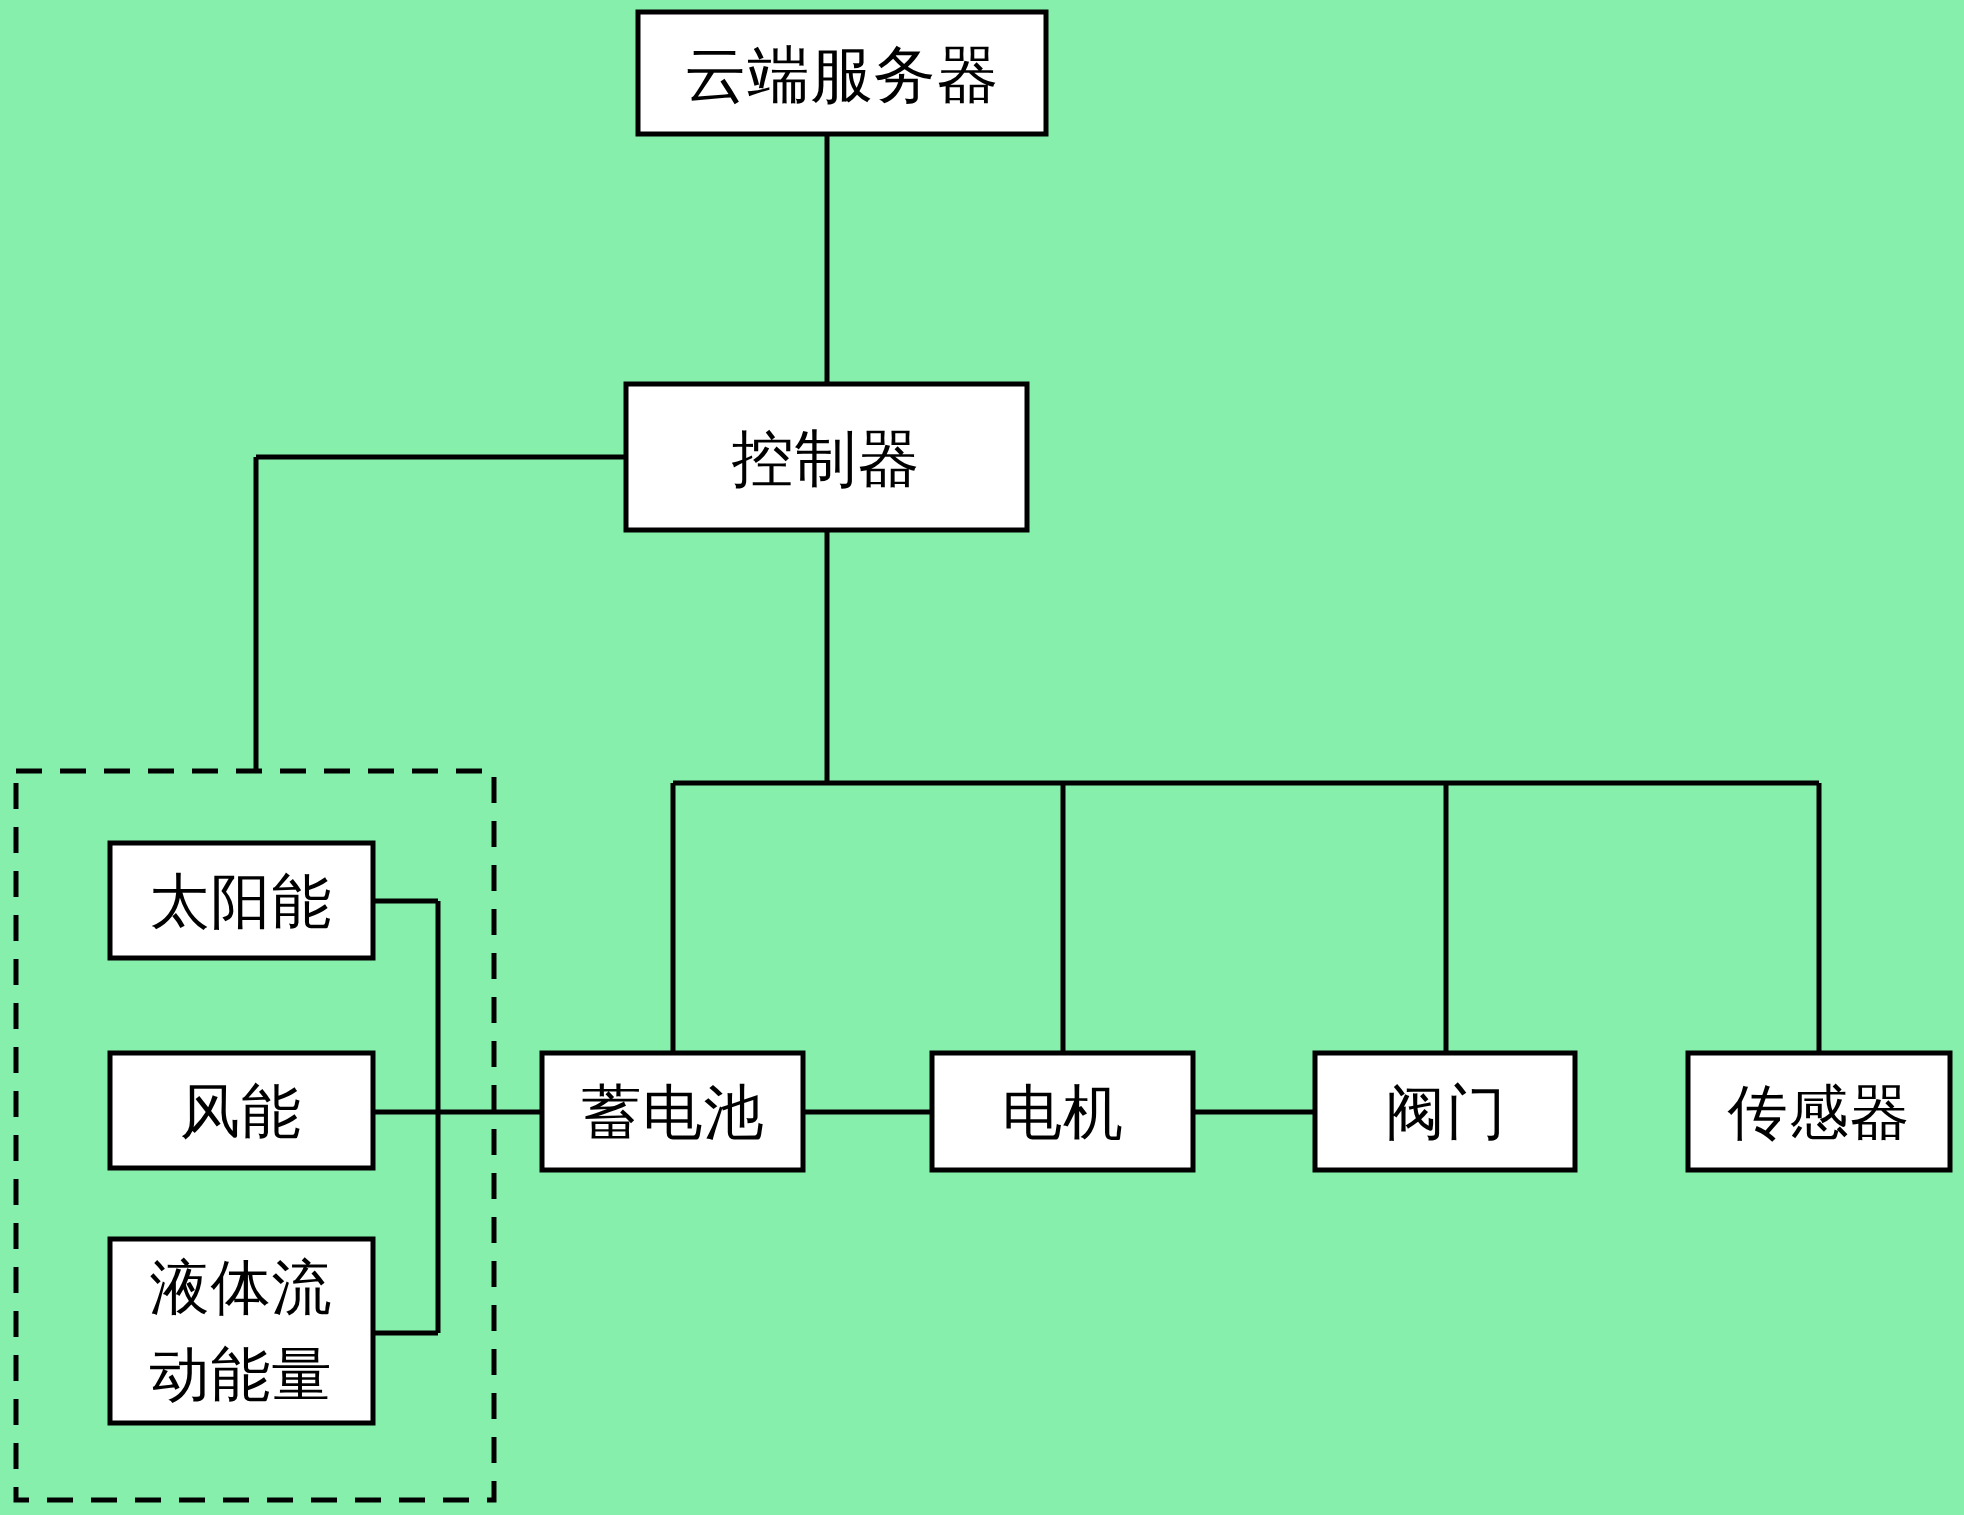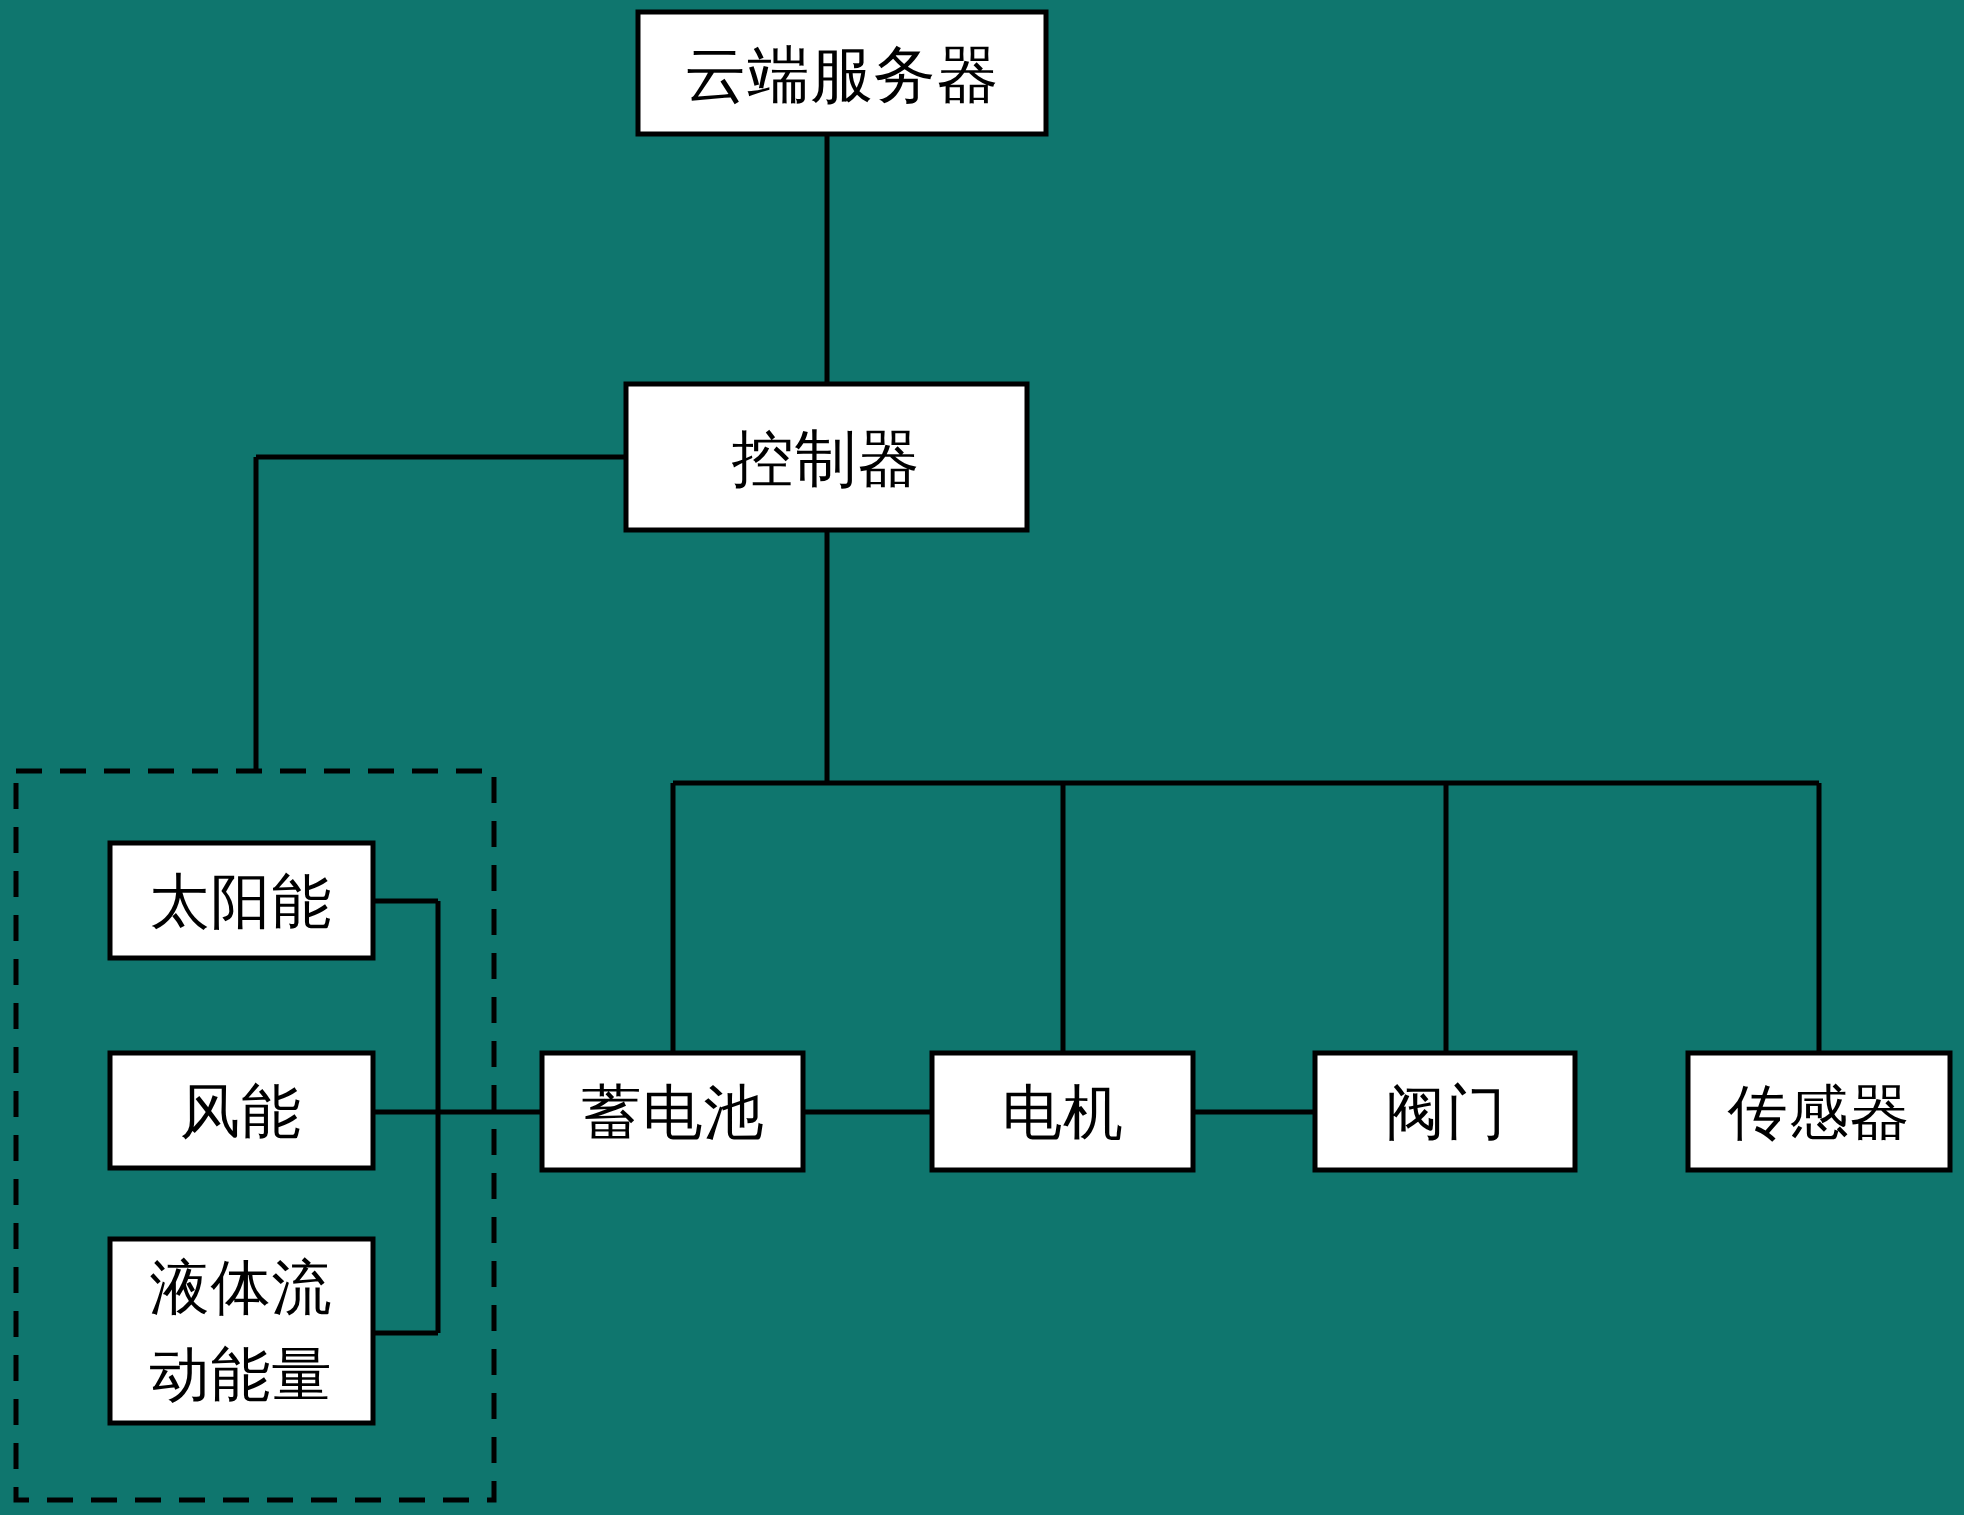--- a/index.html
+++ b/index.html
@@ -7,21 +7,21 @@
     padding: 0;
     background: #ffffff;
   }
   body {
     font-family: "Liberation Serif", "DejaVu Serif", serif;
   }
   #diagram-root {
     position: relative;
     width: 1964px;
     height: 1515px;
-    background: #0f766e;
+    background: #86efac;
     overflow: hidden;
   }
   svg.diagram-canvas {
     position: absolute;
     top: 0;
     left: 0;
     width: 1964px;
     height: 1515px;
     display: block;
   }

